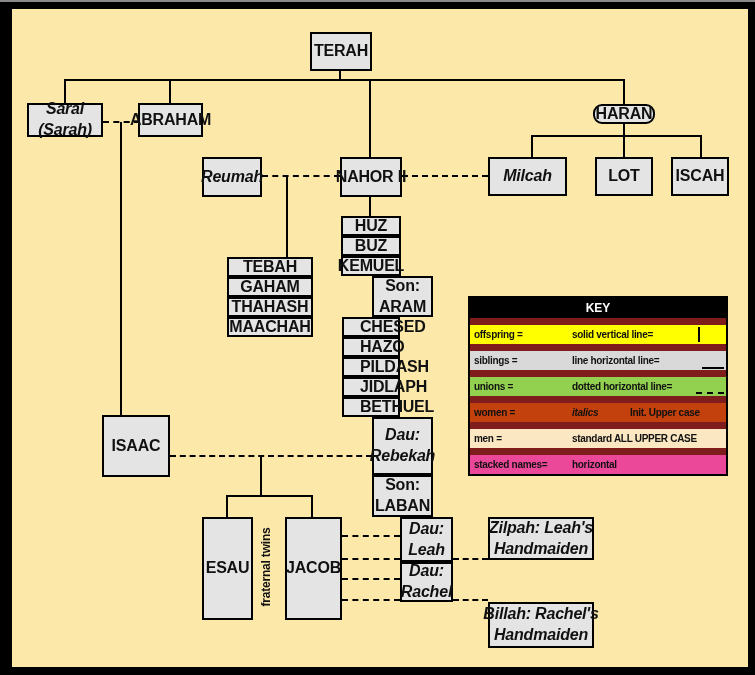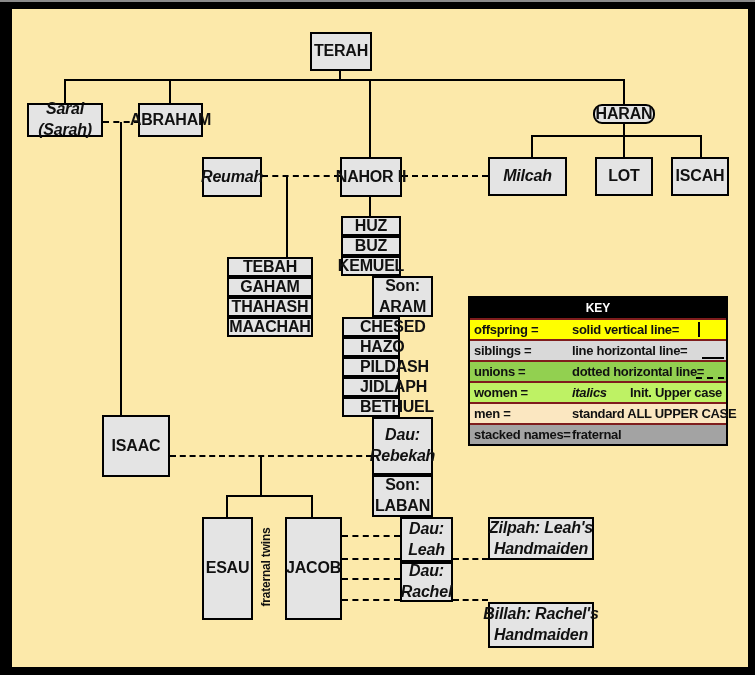--- a/index.html
+++ b/index.html
@@ -26,32 +26,32 @@
     letter-spacing:-0.2px;color:#111;
   }
   
   #key{
     position:absolute;left:468px;top:296px;width:260px;z-index:4;
     border:2px solid #000;background:#000;box-sizing:border-box;
   }
   #key .hdr{height:20px;line-height:20px;background:#000;color:#fff;
     text-align:center;font-weight:bold;font-size:12px;}
   #key .krow{position:relative;height:19px;line-height:19px;font-weight:bold;
-    font-size:13px;letter-spacing:-0.3px;border-top:2px solid #7f1d1d;
+    font-size:10px;letter-spacing:-0.3px;border-top:7px solid #7f1d1d;
     white-space:nowrap;color:#111;}
   #key .term{position:absolute;left:4px;}
   #key .desc{position:absolute;left:102px;}
   #key .desc2{position:absolute;left:160px;}
   #key .it{font-style:italic;}
   .r-offspring{background:#ffff00;}
   .r-siblings{background:#d9d9d9;}
   .r-unions{background:#92d050;}
-  .r-women{background:#bef264;}
+  .r-women{background:#c2410c;}
   .r-men{background:#fbe7c1;}
-  .r-stacked{background:#a3a3a3;padding-left:48px;}
+  .r-stacked{background:#ec4899;padding-left:48px;}
   .sym-v{position:absolute;right:26px;top:2px;height:15px;border-left:2px solid #000;}
   .sym-h{position:absolute;right:2px;bottom:1px;width:22px;border-top:2px solid #000;}
   .sym-d{position:absolute;right:2px;bottom:2px;width:28px;border-top:2px dashed #000;}
 </style>
 </head>
 <body>
 
 <div id="stage">
   <div id="top-edge"></div>
   <div id="canvas"></div>
@@ -216,16 +216,16 @@
       <span class="term">women =</span>
       <span class="desc it">italics</span>
       <span class="desc2">Init. Upper case</span>
     </div>
     <div class="krow r-men">
       <span class="term">men =</span>
       <span class="desc">standard ALL UPPER CASE</span>
     </div>
     <div class="krow r-stacked">
       <span class="term">stacked names=</span>
-      <span class="desc">fraternal</span>
+      <span class="desc">horizontal</span>
     </div>
   </div>
 </div>
 
 </body></html>

